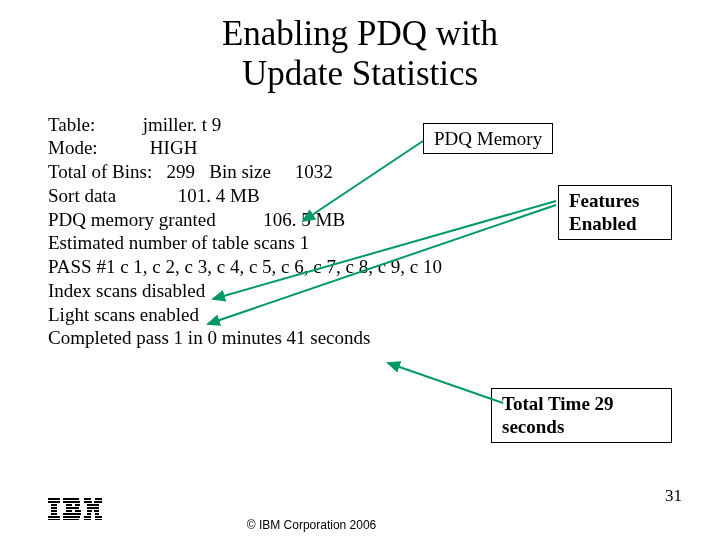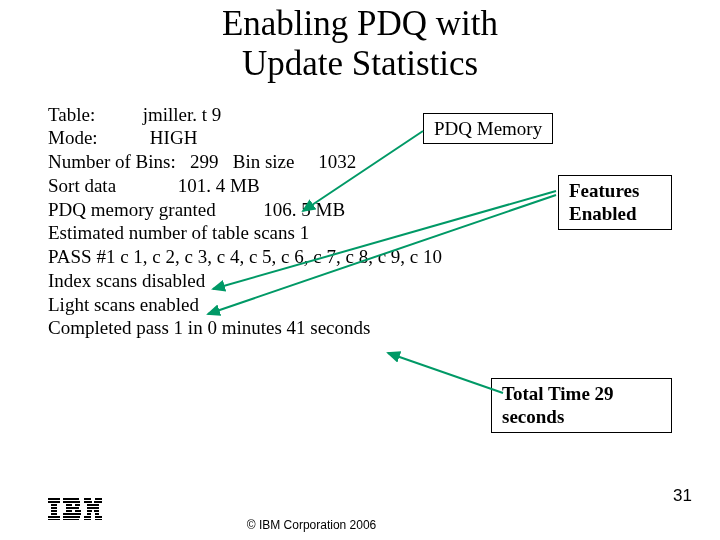--- a/index.html
+++ b/index.html
@@ -9,21 +9,21 @@
     height: 540px;
     font-family: "Times New Roman", Times, serif;
     background: #fff;
     position: relative;
     overflow: hidden;
   }
   .title {
     text-align: center;
     font-size: 35px;
     line-height: 1.15;
-    margin-top: 4px;
+    margin-top: 14px;
     font-weight: normal;
   }
   .body-area {
     position: relative;
     margin: 18px 48px 0 48px;
     font-size: 19px;
     line-height: 1.25;
   }
   .stats-block {
     white-space: pre;
@@ -69,24 +69,24 @@
     position: absolute;
     bottom: 8px;
     left: 0;
     width: 623px;
     font-size: 12px;
     color: #000;
     font-family: Arial, sans-serif;
   }
   .page-num {
     position: absolute;
-    right: 28px;
+    right: 38px;
     bottom: 34px;
     font-size: 17px;
-    font-family: Liberation Sans, sans-serif;
+    font-family: Liberation Serif, serif;
     margin-top: 22px;
   }
   .copyright {
     text-align: center;
     font-size: 12px;
   }
   .ibm-logo {
     position: absolute;
     left: 48px;
     bottom: 12px;
@@ -97,21 +97,21 @@
 
 <div class="title">
   <span>Enabling PDQ with</span><br>
   <span>Update Statistics</span>
 </div>
 
 <div class="body-area">
 
   <div class="stats-block"><span>Table:</span>          <span>jmiller. t 9</span>
 <span>Mode:</span>           <span>HIGH</span>
-<span>Number of Bins:</span>   <span>299</span>   <span>Bin size</span>     <span>1032</span>
+<span>Total of Bins:</span>   <span>299</span>   <span>Bin size</span>     <span>1032</span>
 <span>Sort data</span>             <span>101. 4 MB</span>
 <span>PDQ memory granted</span>          <span>106. 5 MB</span>
 <span>Estimated number of table scans 1</span>
 <span>PASS #1 c 1, c 2, c 3, c 4, c 5, c 6, c 7, c 8, c 9, c 10</span>
 <span>Index scans disabled</span>
 <span>Light scans enabled</span>
 <span>Completed pass 1 in 0 minutes 41 seconds</span></div>
 
   <div class="callout callout-pdq">
     <span>PDQ Memory</span>

